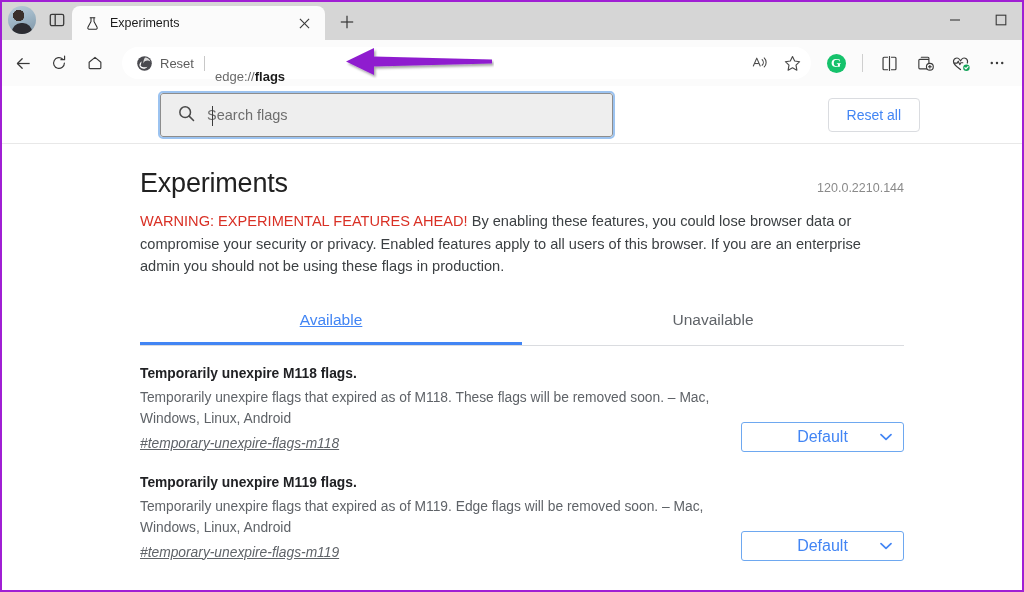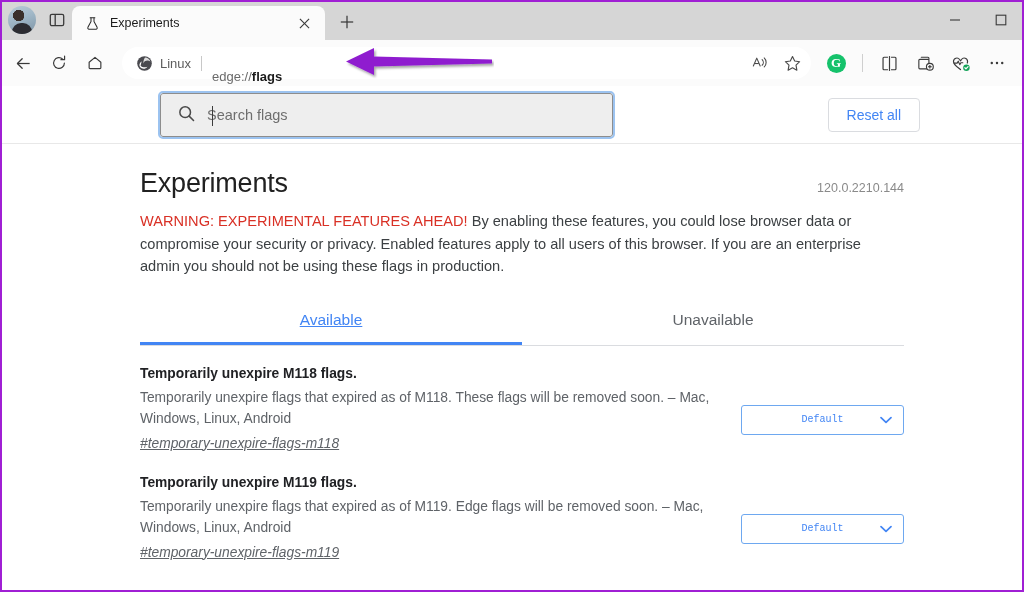--- a/index.html
+++ b/index.html
@@ -330,21 +330,21 @@
   .ftab.active {
     color: #4285f4;
     box-shadow: inset 0 -3px 0 #4285f4;
     text-decoration: underline;
   }
 
   .flag-list { padding-top: 7px; }
 
   .flag {
     display: flex;
-    align-items: center;
+    align-items: flex-end;
     padding: 13px 0 10px 0;
   }
 
   .flag-main { flex: 1; max-width: 583px; }
 
   .flag-name {
     font-size: 13.8px;
     font-weight: bold;
     color: #202124;
     margin-bottom: 6px;
@@ -367,22 +367,22 @@
 
   .flag-select {
     width: 163px;
     height: 30px;
     margin-left: 18px;
     margin-top: 22px;
     border: 1px solid #6ea8f0;
     border-radius: 3px;
     background: #fff;
     color: #4285f4;
-    font-size: 10px;
-    font-family: Liberation Mono, monospace;
+    font-size: 16px;
+    font-family: Liberation Sans, sans-serif;
     display: flex;
     align-items: center;
     justify-content: center;
     position: relative;
     flex: none;
   }
   .flag-select .sel-chevron {
     position: absolute;
     right: 11px;
     top: 50%;
@@ -473,21 +473,21 @@
   </div>
 
   <div class="omnibox">
     <span class="edge-logo">
       <svg width="17" height="17" viewBox="0 0 20 20">
         <circle cx="10" cy="10" r="8.6" fill="#4a4a4f"></circle>
         <path d="M5.4 12.6c1.9 2.0 5.4 2.6 8.0 1.1-2.0 3.0-6.6 3.2-8.6.4-1.0-1.4-1.0-3.4.0-4.8.5-.7 1.3-1.3 2.1-1.6-1.0 1.6-1.0 3.6-1.5 4.9z" fill="#fff"></path>
         <path d="M10.6 3.0c3.1.1 5.6 2.0 6.4 4.6-1.8-1.4-4.3-1.6-6.1-.6-1.3.7-2.1 1.9-2.2 3.2-.4-3.2 1.0-6.0 1.9-7.2z" fill="#dedede"></path>
       </svg>
     </span>
-    <span class="omni-brand">Linux</span>
+    <span class="omni-brand">Reset</span>
     <span class="omni-sep"></span>
     <span class="omni-url"><span>edge://</span><b>flags</b></span>
     <span class="omni-right">
       <span class="omni-btn">
         <svg width="18" height="18" viewBox="0 0 20 20" fill="none">
           <path d="M2.6 13.4 6.4 4.6l3.8 8.8" stroke="#4a4a4a" stroke-width="1.2" stroke-linecap="round" stroke-linejoin="round"></path>
           <line x1="4.1" y1="10.6" x2="8.7" y2="10.6" stroke="#4a4a4a" stroke-width="1.2"></line>
           <path d="M12.4 6.3a4.4 4.4 0 0 1 0 6.2" stroke="#4a4a4a" stroke-width="1.2" stroke-linecap="round"></path>
           <path d="M14.7 4.4a7.0 7.0 0 0 1 0 10.0" stroke="#4a4a4a" stroke-width="1.2" stroke-linecap="round"></path>
         </svg>

